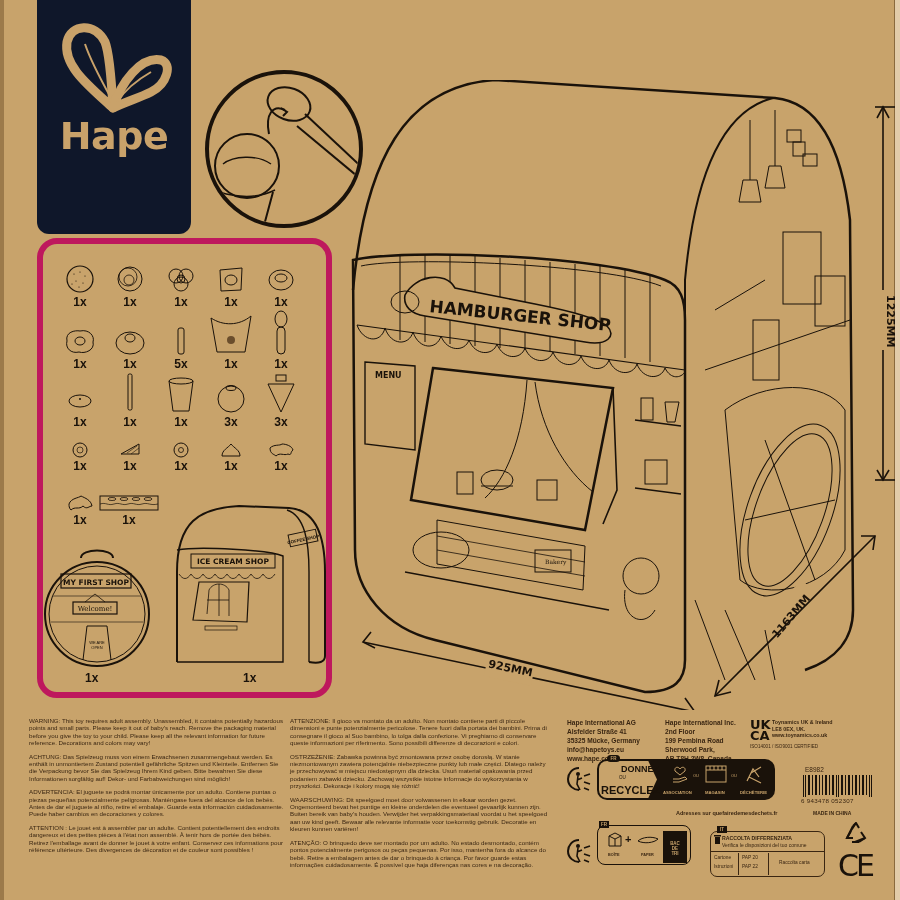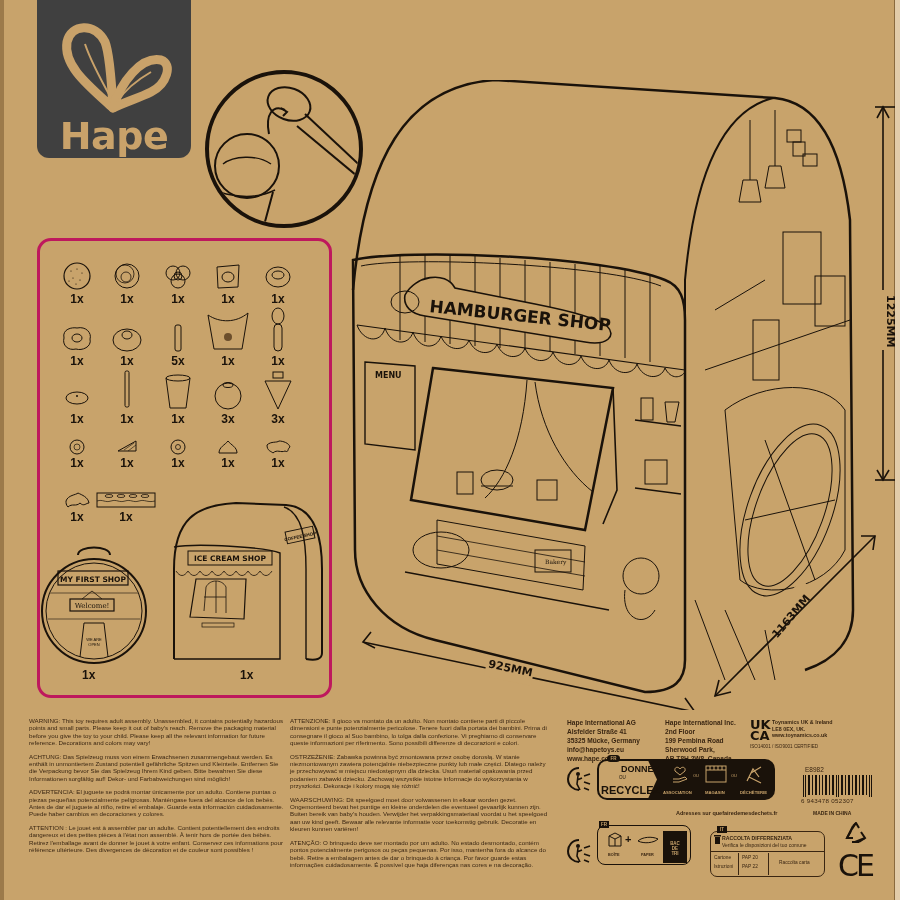--- a/index.html
+++ b/index.html
@@ -3,29 +3,29 @@
 <meta charset="utf-8">
 <style>
   * { box-sizing: border-box; margin: 0; padding: 0; }
   html, body { width: 900px; height: 900px; overflow: hidden; background: #c7a26c; }
   body { position: relative; font-family: "Liberation Sans", sans-serif; color: #2a1a0e; }
   .frame { position: absolute; left: 0; top: 0; width: 900px; height: 900px; background: #c8a36b; }
   .edge-l { position: absolute; left: 0; top: 0; width: 4px; height: 900px; background: #9c7a4a; }
   .edge-r { position: absolute; left: 894px; top: 0; width: 6px; height: 900px; background: #e2ccaa; border-left: 1px solid #8a6a3e; }
 
   
-  .logo { position: absolute; left: 37px; top: 0; width: 154px; height: 158px; background: #404040; border-radius: 0 0 12px 12px; }
+  .logo { position: absolute; left: 37px; top: 0; width: 154px; height: 234px; background: #0f172a; border-radius: 0 0 12px 12px; }
   .logo svg { position: absolute; left: 18px; top: 22px; }
   .logo-text { position: absolute; left: 0; width: 154px; top: 114px; text-align: center; font-weight: bold; font-size: 38px; color: #c9a26a; letter-spacing: -0.5px; font-family: "DejaVu Sans", sans-serif; }
 
   
   .scoop { position: absolute; left: 205px; top: 70px; width: 158px; height: 158px; border: 4px solid #1a120a; border-radius: 50%; overflow: hidden; }
 
   
-  .contents { position: absolute; left: 37px; top: 238px; width: 295px; height: 460px; border: 3px solid #be185d; border-radius: 14px; }
+  .contents { position: absolute; left: 37px; top: 238px; width: 295px; height: 460px; border: 6px solid #be185d; border-radius: 20px; }
   .part { position: absolute; width: 50px; text-align: center; }
   .part .qty { display: block; font-weight: bold; font-size: 12px; margin-top: 1px; color: #1a120a; }
   .part svg { display: block; margin: 0 auto; }
   .qty-lg { position: absolute; font-weight: bold; font-size: 12px; color: #1a120a; }
 
   
   .tent { position: absolute; left: 345px; top: 80px; width: 555px; height: 630px; }
   .dim { position: absolute; font-weight: bold; font-size: 11px; color: #1a120a; font-family: "DejaVu Sans", sans-serif; }
 
   

